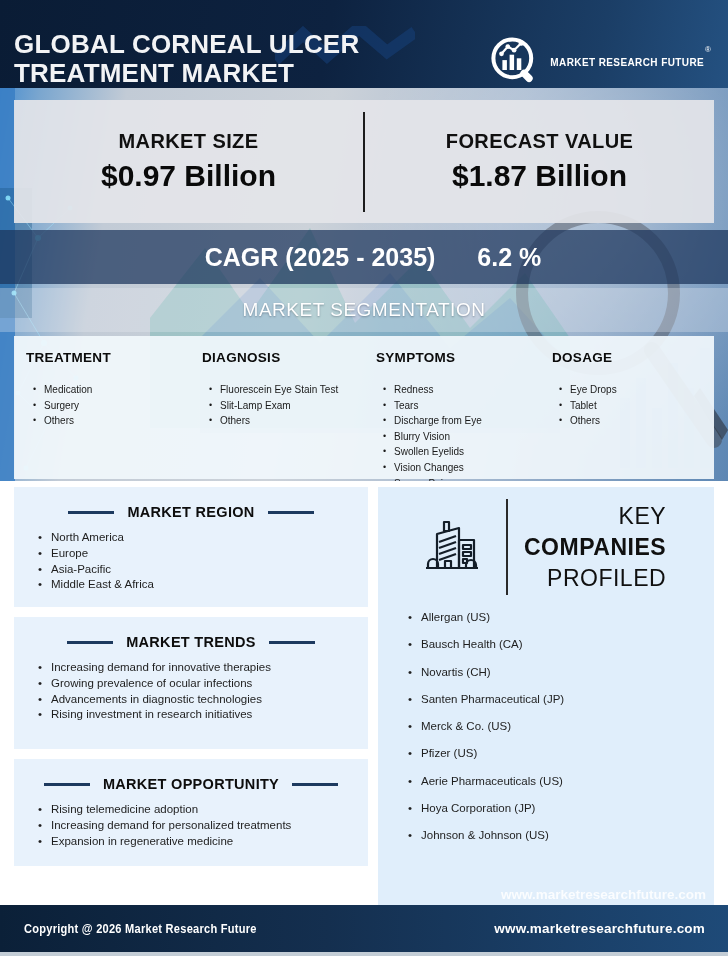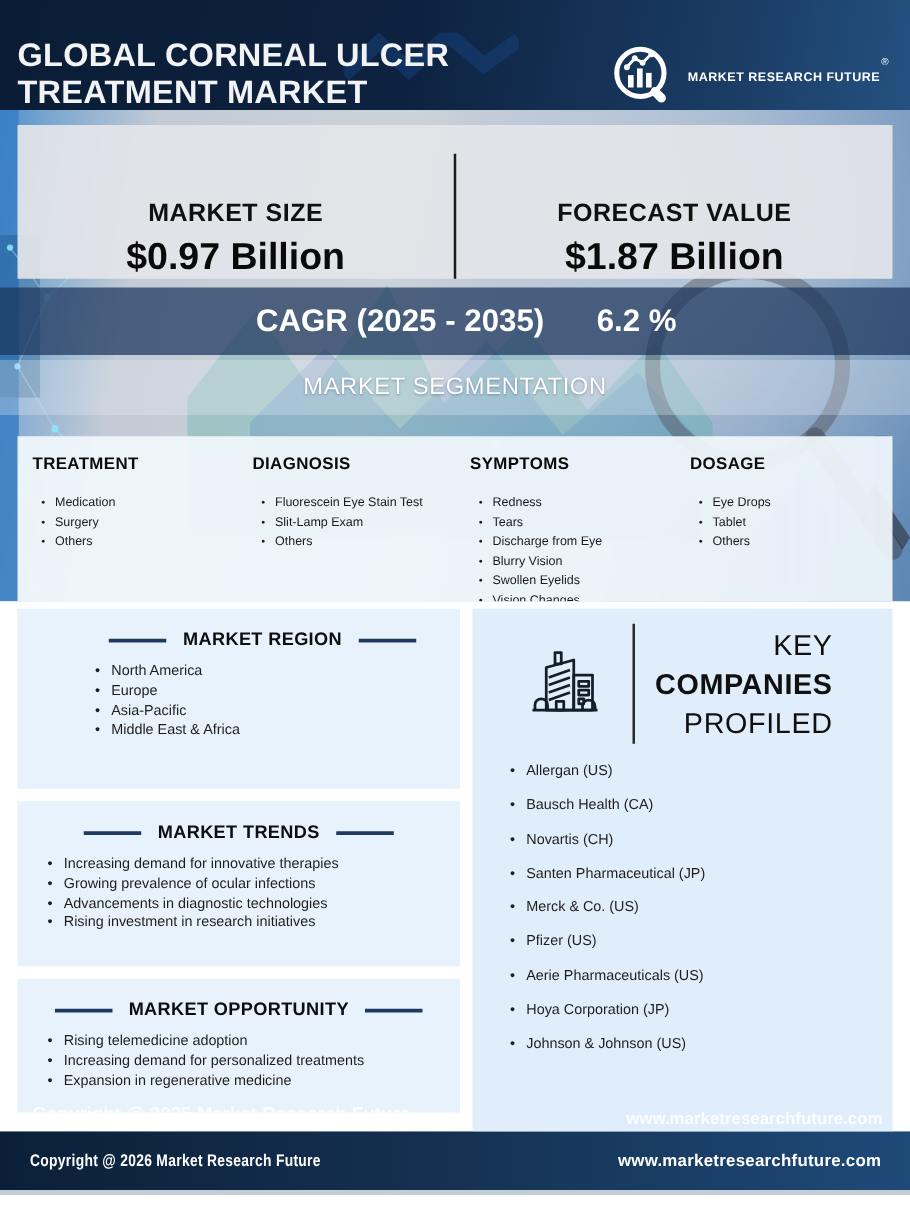--- a/index.html
+++ b/index.html
@@ -34,21 +34,21 @@
       radial-gradient(circle at 83% 30%, rgba(255,255,255,0.30), rgba(255,255,255,0) 38%),
       linear-gradient(100deg,#4b8fd0 0%,#7aa6cf 5%,#c2cbd6 16%,#ccd2d9 42%,#a9bbd1 66%,#7d9cbf 85%,#5d87b4 100%);
     overflow:hidden;
   }
   .hero-bg { position:absolute; inset:0; }
   .hero-inner { position:relative; }
 
   .stats-panel {
     margin:12px 14px 0; height:123px;
     background:rgba(228,229,233,0.92);
-    display:flex; align-items:flex-end; text-align:center;
+    display:flex; align-items:center; text-align:center;
   }
   .stat-block { flex:1; }
   .stat-label { font-size:20px; font-weight:bold; color:#101010; letter-spacing:0.4px; }
   .stat-value { font-size:30px; font-weight:bold; color:#0a0a0a; margin-top:6px; }
   .stat-divider { width:2px; height:100px; background:#1c1c1c; }
 
   .cagr-band {
     margin-top:7px; height:54px;
     background:rgba(28,52,92,0.72);
     color:#fff; font-weight:bold; font-size:25px;
@@ -57,41 +57,41 @@
 
   .seg-band {
     margin-top:4px; height:44px;
     background:rgba(235,240,246,0.30);
     color:#fff; font-weight:normal; font-size:19px; letter-spacing:0.5px;
     display:flex; align-items:center; justify-content:center;
     text-shadow:0 1px 2px rgba(20,30,50,0.35);
   }
 
   .seg-panel {
-    margin:17px 14px 0; height:143px;
+    margin:4px 14px 0; height:143px;
     background:rgba(241,247,252,0.93);
     display:grid; grid-template-columns:176px 174px 176px 1fr;
     padding:14px 0 0 12px;
   }
   .seg-col h3 { margin:0 0 17px; font-size:13.5px; color:#0b0b0b; letter-spacing:0.3px; }
   .seg-col ul { list-style:none; margin:0; padding:0 0 0 7px; }
   .seg-col li {
     font-size:10px; line-height:15.6px; color:#1a1a1a;
     padding-left:11px; position:relative; white-space:nowrap;
   }
   .seg-col li::before { content:"•"; position:absolute; left:0; font-size:9px; }
 
   
   .lower {
     position:relative; z-index:1; height:424px; background:#fff;
     padding:6px 14px 0; display:flex; gap:10px;
   }
   .left-col { width:354px; display:flex; flex-direction:column; }
   .card { background:#e8f2fc; }
-  .card-region { height:144px;padding-left:38px; }
+  .card-region { height:120px; }
   .card-trends { height:132px; margin-top:10px; }
   .card-opportunity { height:107px; margin-top:10px; }
 
   .card-title-row { display:flex; align-items:center; justify-content:center; gap:13px; padding-top:17px; }
   .title-line { width:46px; height:3px; background:#1d3a5f; }
   .card h2 { margin:0; font-size:14.5px; color:#0d0d0d; letter-spacing:0.3px; }
   .card ul { list-style:none; margin:10px 0 0; padding:0 0 0 24px; }
   .card li {
     font-size:11.5px; line-height:15.8px; color:#1e1e1e;
     padding-left:13px; position:relative;

